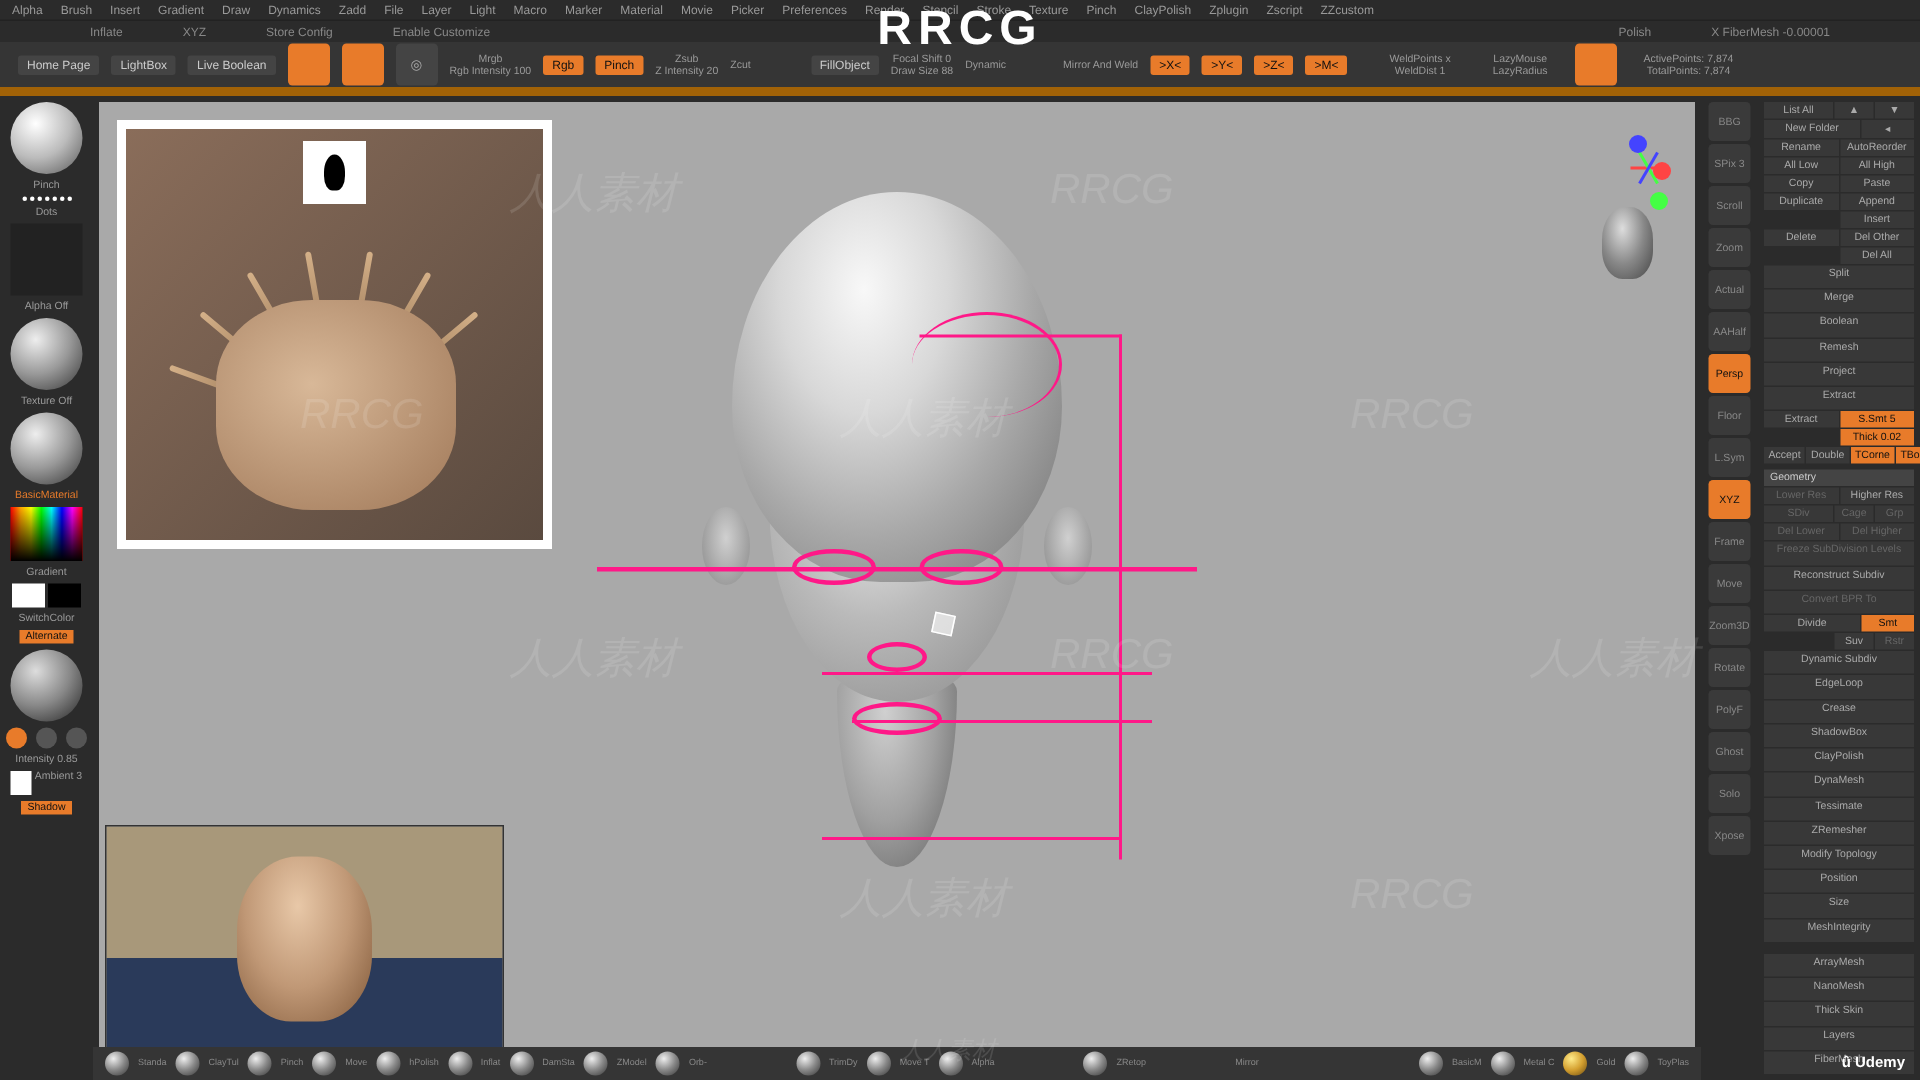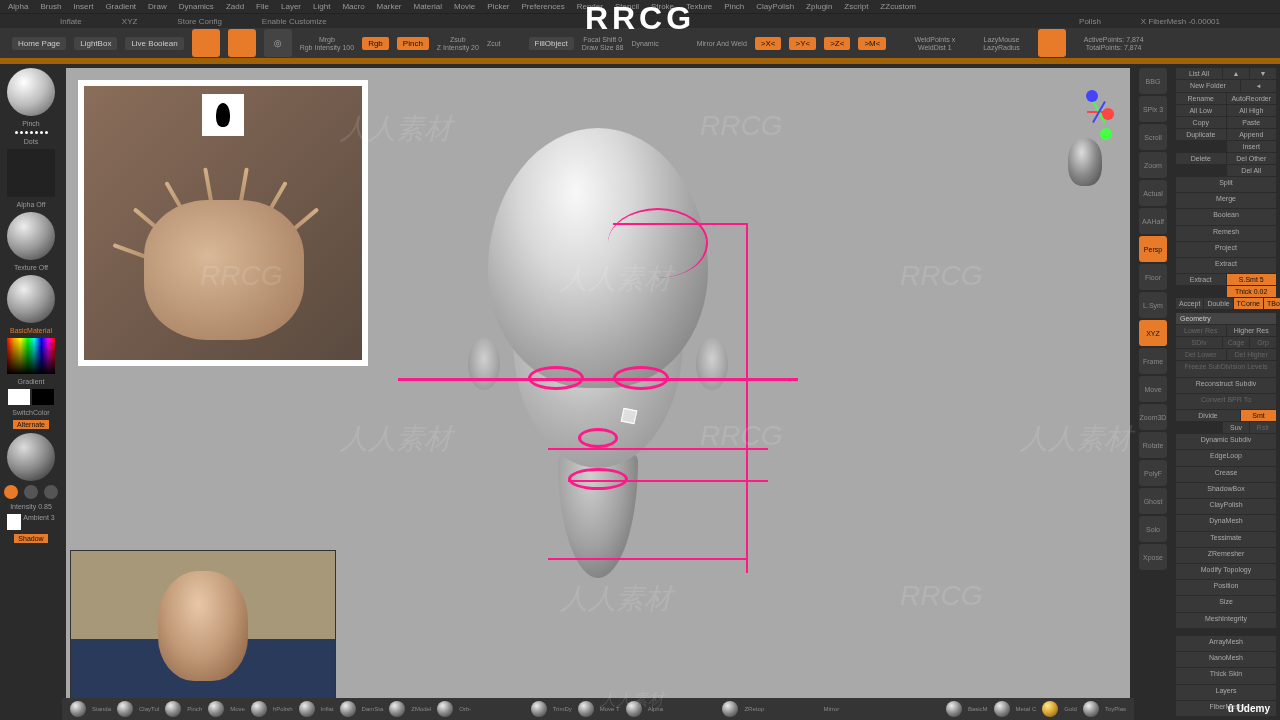--- a/index.html
+++ b/index.html
@@ -120,21 +120,21 @@
     <span class="lbl">Mrgb</span>
     <span class="lbl">Rgb Intensity  100</span>
   </div>
   <div class="tb-btn orange">Rgb</div>
   <div class="tb-btn orange">Pinch</div>
   <div style="display:flex;flex-direction:column;gap:1px">
     <span class="lbl">Zsub</span>
     <span class="lbl">Z Intensity  20</span>
   </div>
   <span class="lbl">Zcut</span>
-  <div class="tb-btn" style="margin-left:20px">FillObject</div>
+  <div class="tb-btn" style="margin-left:32px">FillObject</div>
   <div style="display:flex;flex-direction:column;gap:1px">
     <span class="lbl">Focal Shift 0</span>
     <span class="lbl">Draw Size 88</span>
   </div>
   <span class="lbl">Dynamic</span>
   <span class="lbl" style="margin-left:30px">Mirror And Weld</span>
   <div class="tb-btn orange">&gt;X&lt;</div>
   <div class="tb-btn orange">&gt;Y&lt;</div>
   <div class="tb-btn orange">&gt;Z&lt;</div>
   <div class="tb-btn orange">&gt;M&lt;</div>

